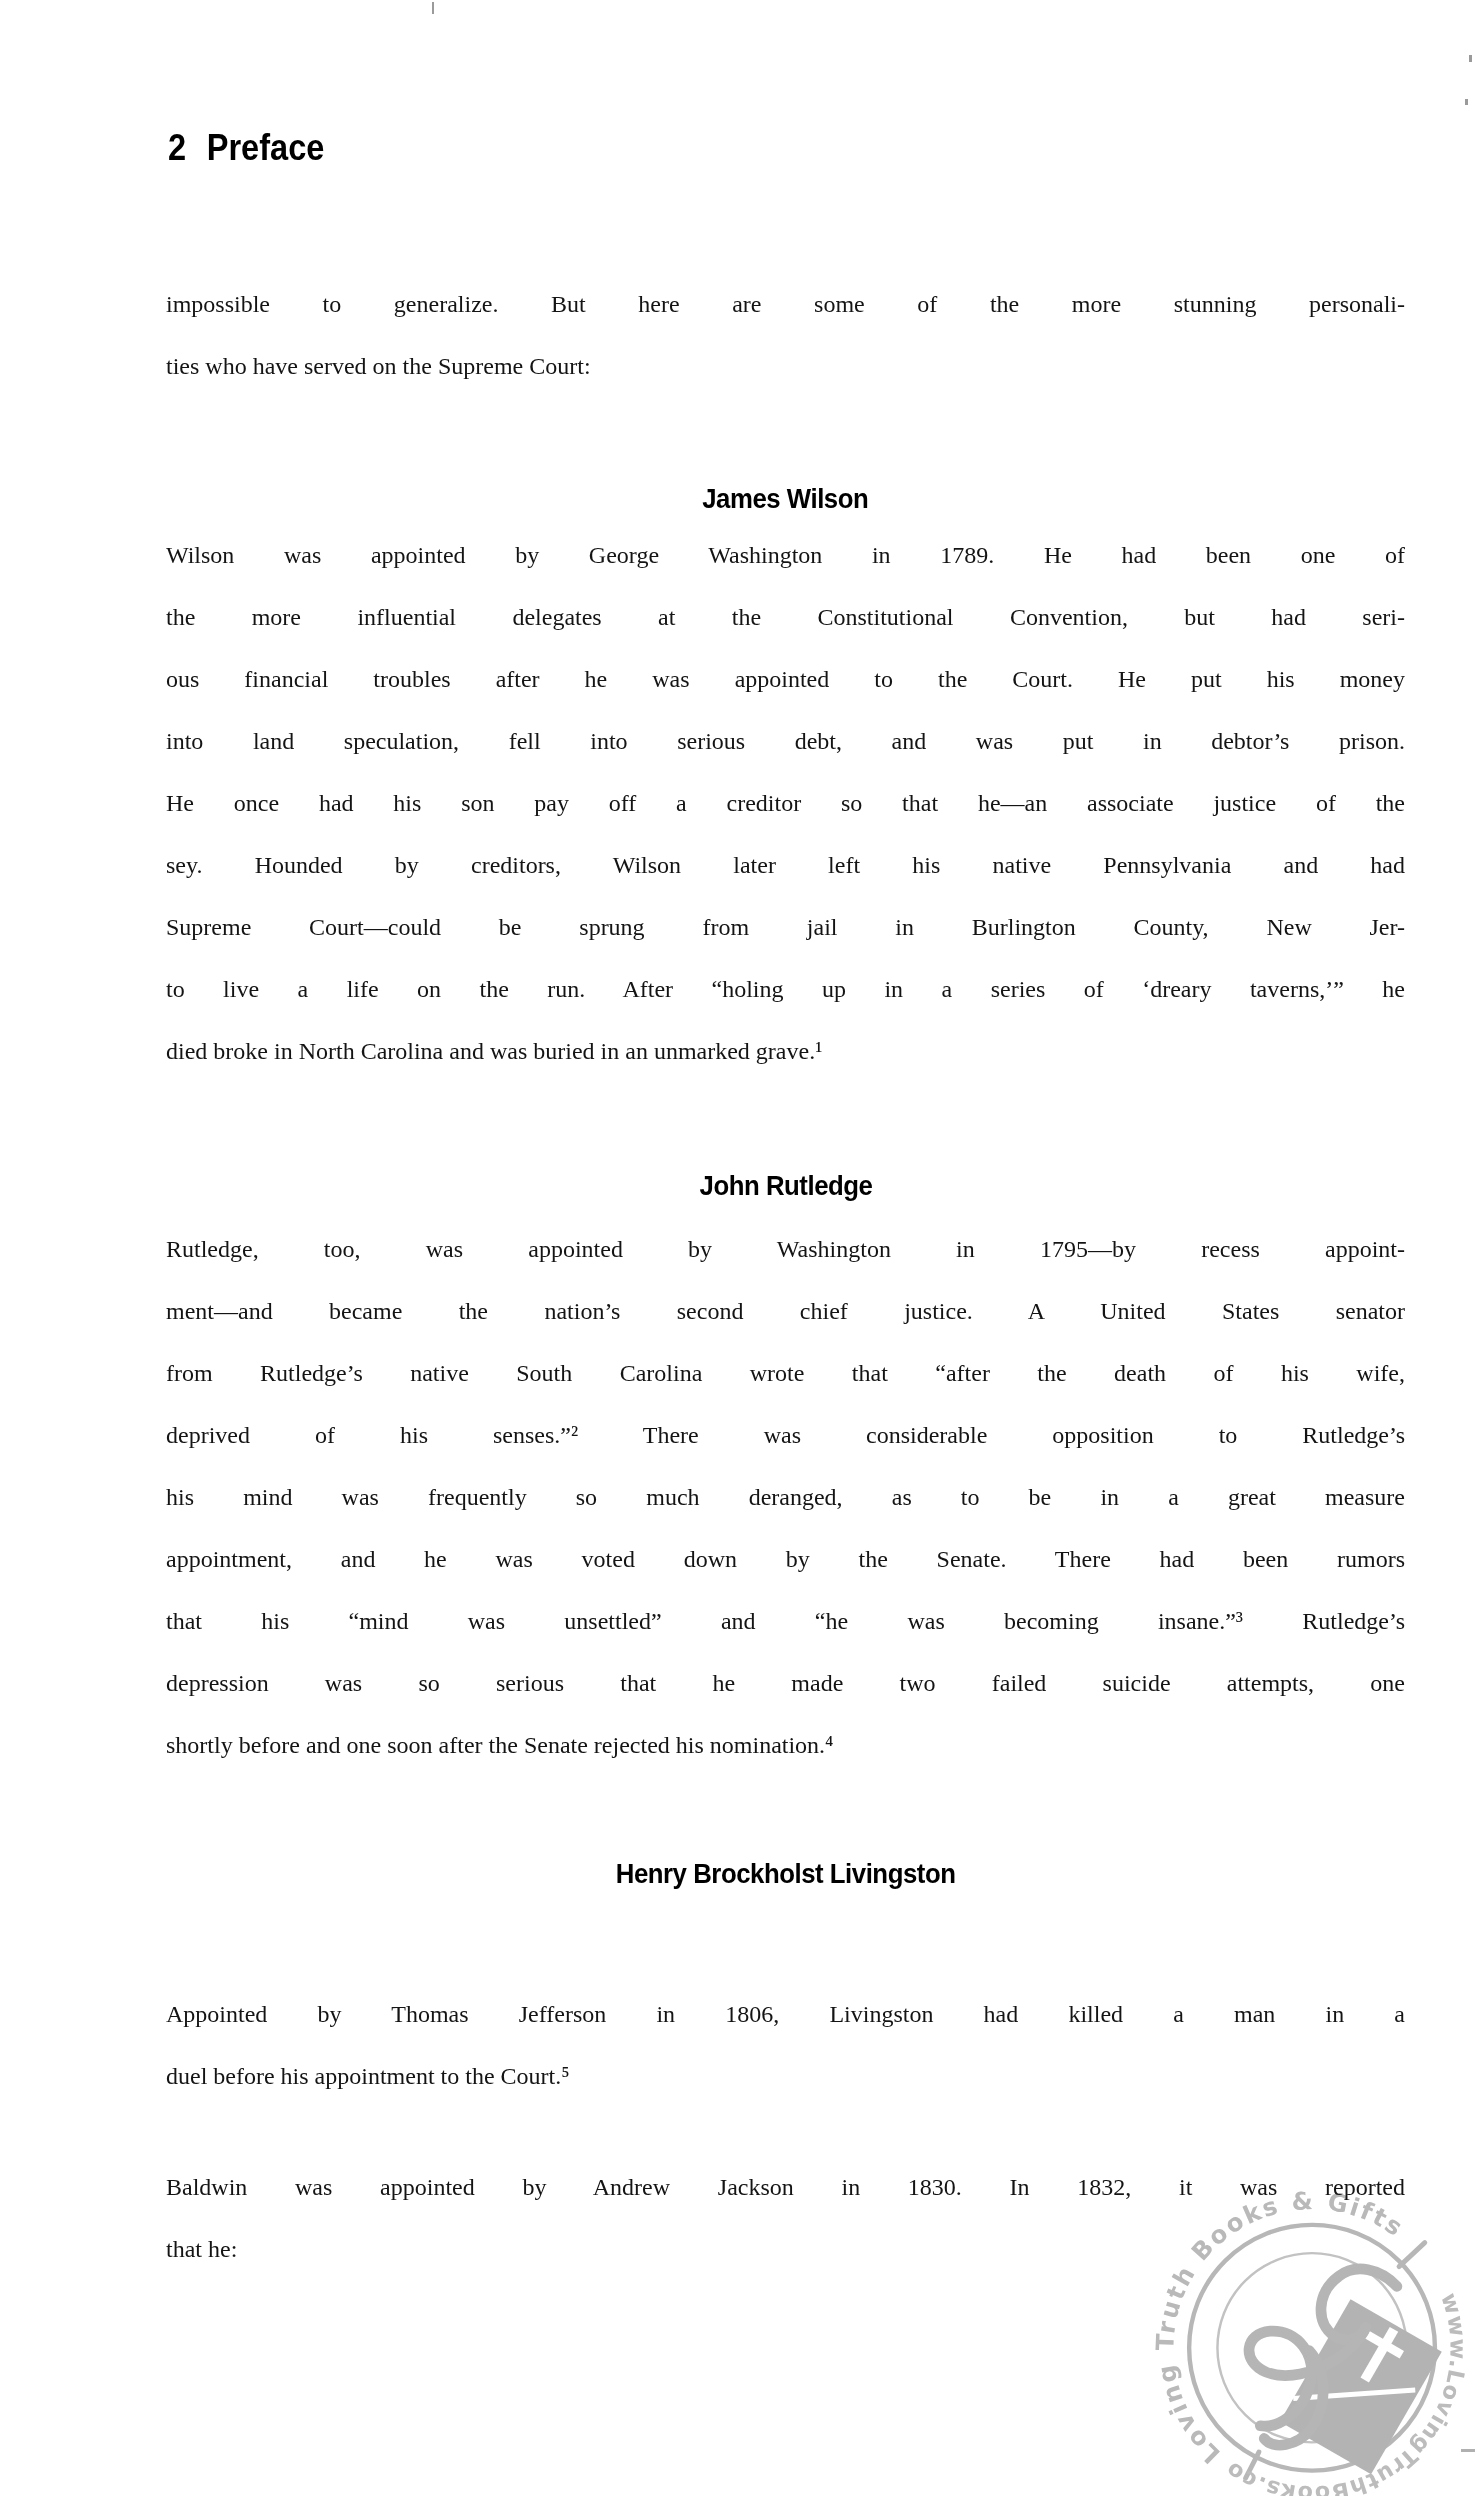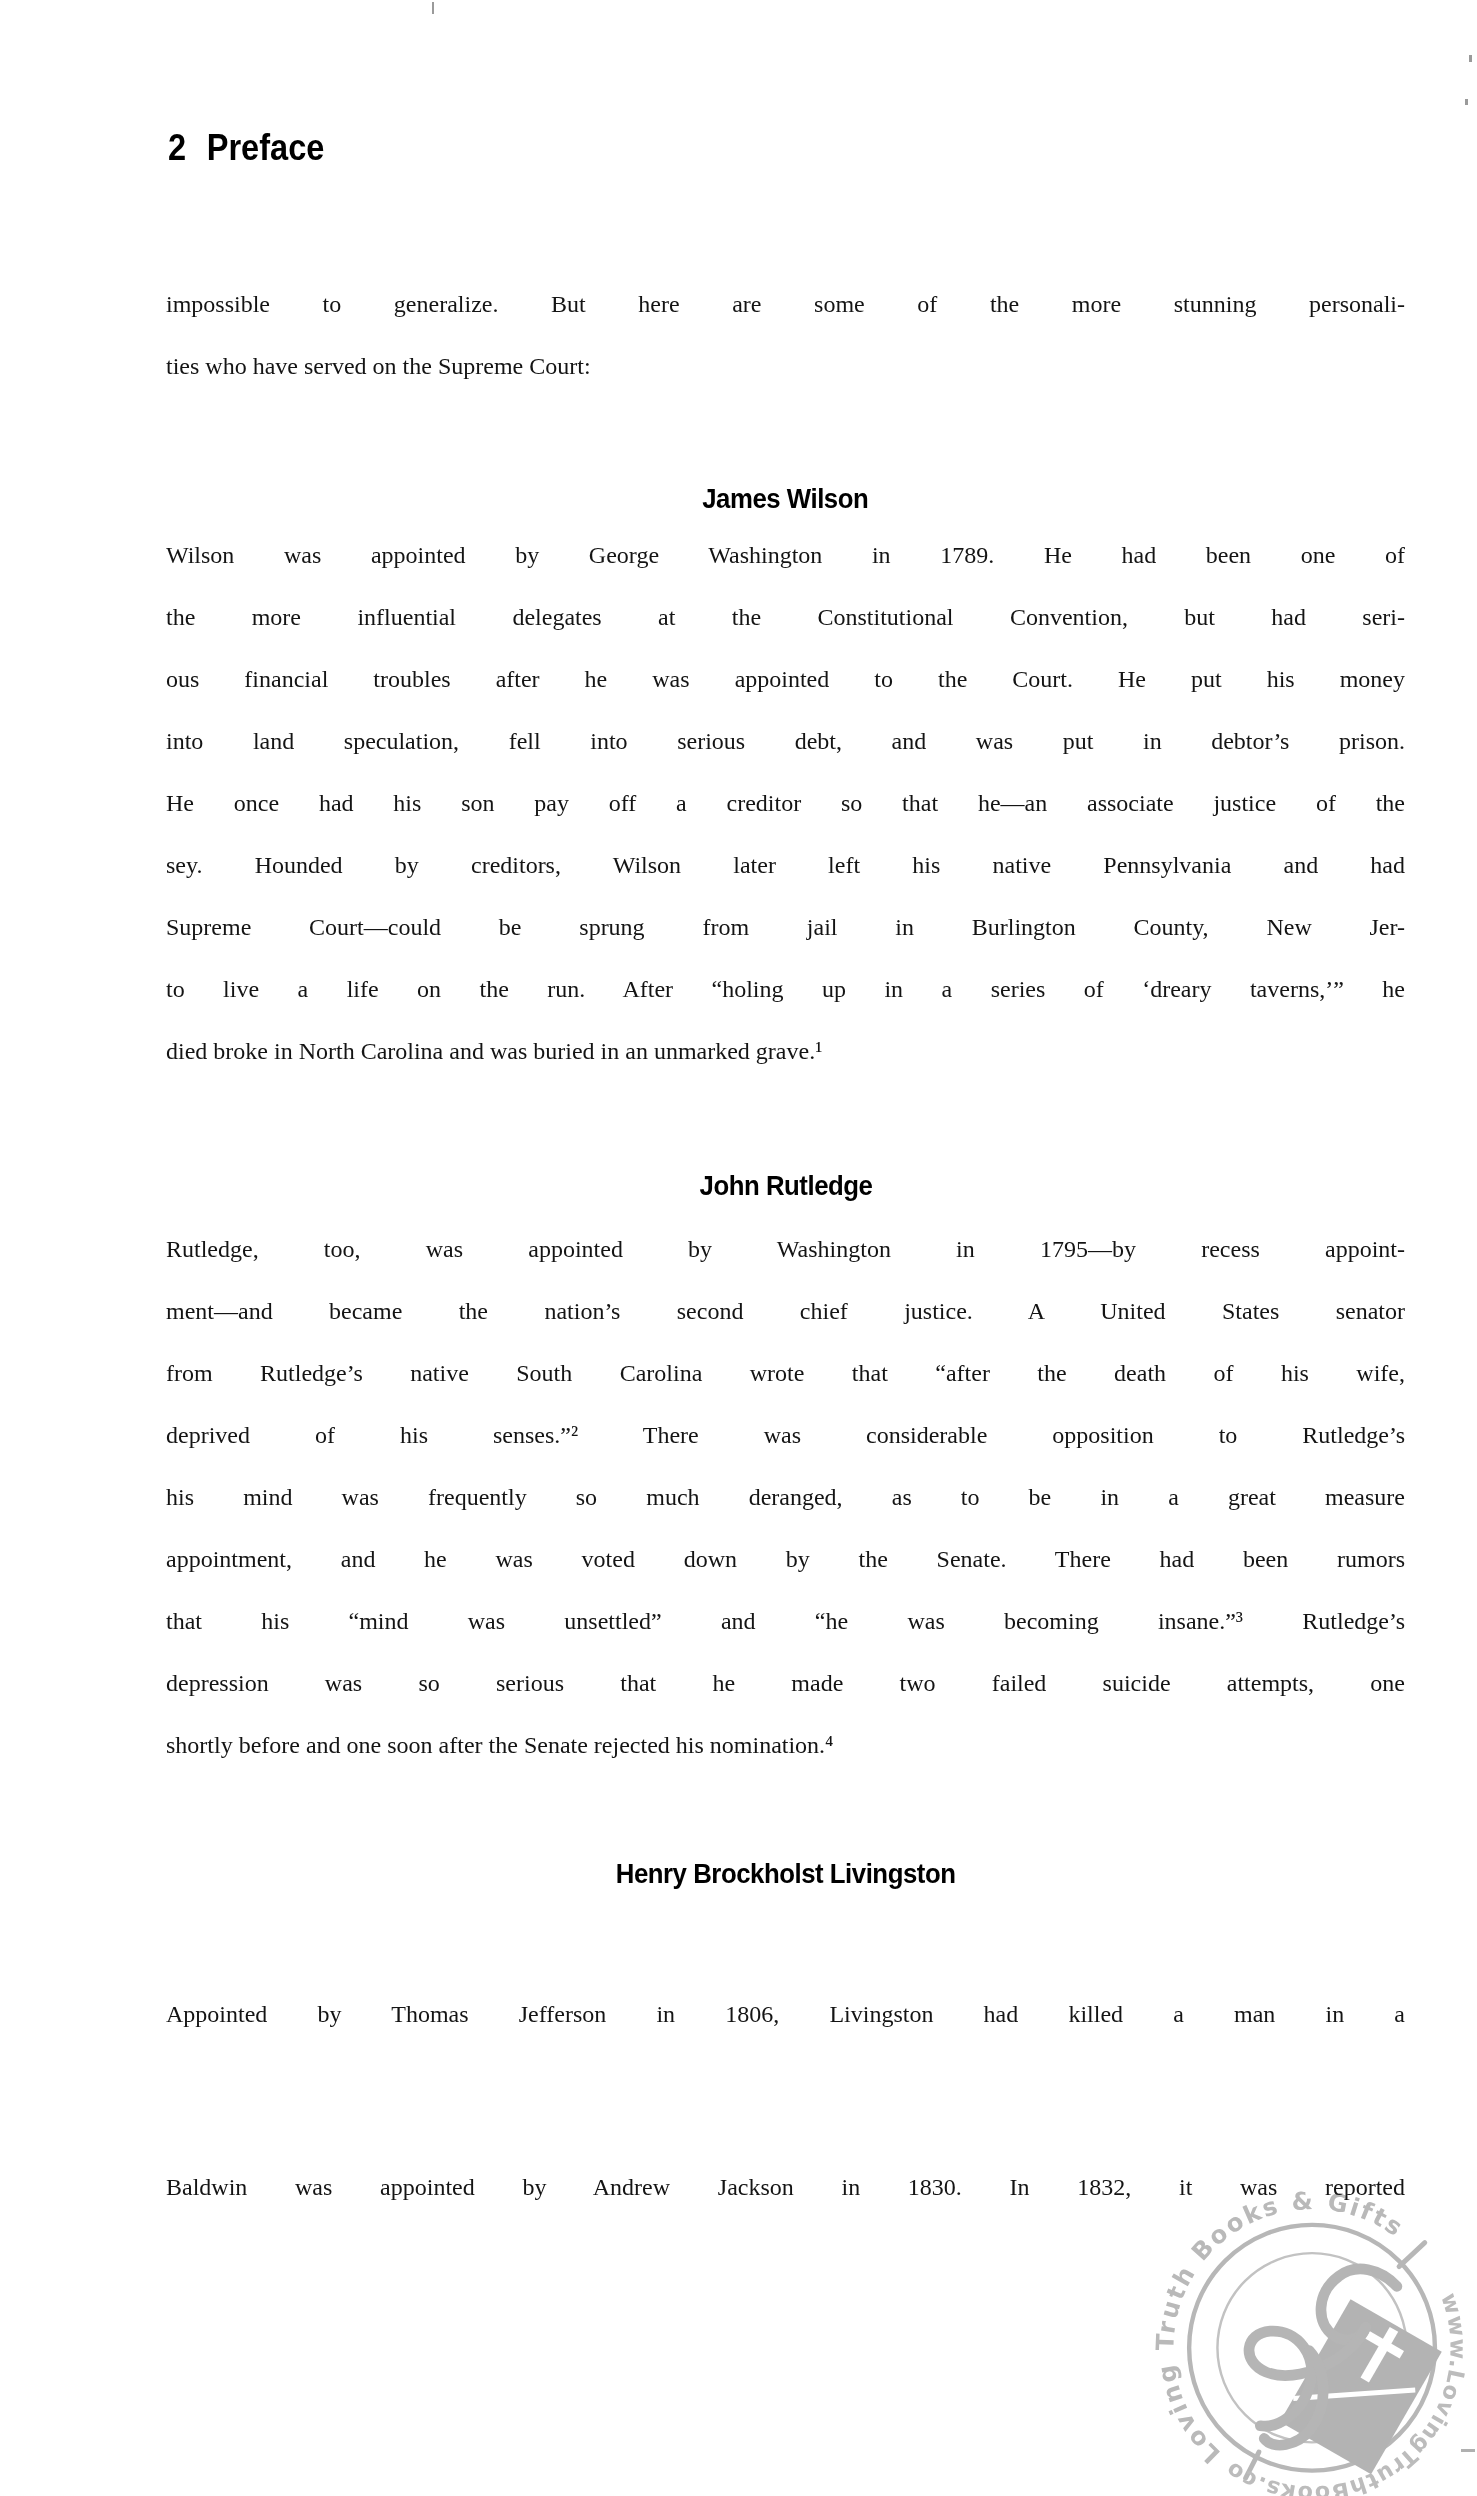--- a/index.html
+++ b/index.html
@@ -98,24 +98,26 @@
       <div class="tline">his mind was frequently so much deranged, as to be in a great measure</div>
       <div class="tline">appointment, and he was voted down by the Senate. There had been rumors</div>
       <div class="tline">that his “mind was unsettled” and “he was becoming insane.”³ Rutledge’s</div>
       <div class="tline">depression was so serious that he made two failed suicide attempts, one</div>
       <div class="tline tlast">shortly before and one soon after the Senate rejected his nomination.⁴</div>
     </div>
 
   <div class="heading" style="top:1850px"><span>Henry Brockholst Livingston</span></div>
   <div class="para" style="top:1983px">
       <div class="tline">Appointed by Thomas Jefferson in 1806, Livingston had killed a man in a</div>
+      <div class="tline tlast">duel before his appointment to the Court.⁵</div>
     </div>
 
   <div class="para" style="top:2156px">
       <div class="tline">Baldwin was appointed by Andrew Jackson in 1830. In 1832, it was reported</div>
+      <div class="tline tlast">that he:</div>
     </div>
 
   <div class="speck" style="left:432px;top:2px;width:2px;height:11.7px"></div>
   <div class="speck" style="left:1469px;top:55px;width:2.9px;height:6.8px"></div>
   <div class="speck" style="left:1465px;top:99px;width:2.9px;height:5.9px"></div>
   <div class="speck" style="left:1461px;top:2449px;width:13.7px;height:2.9px;background:#b0b0b0"></div>
 
 </div>
 
 

